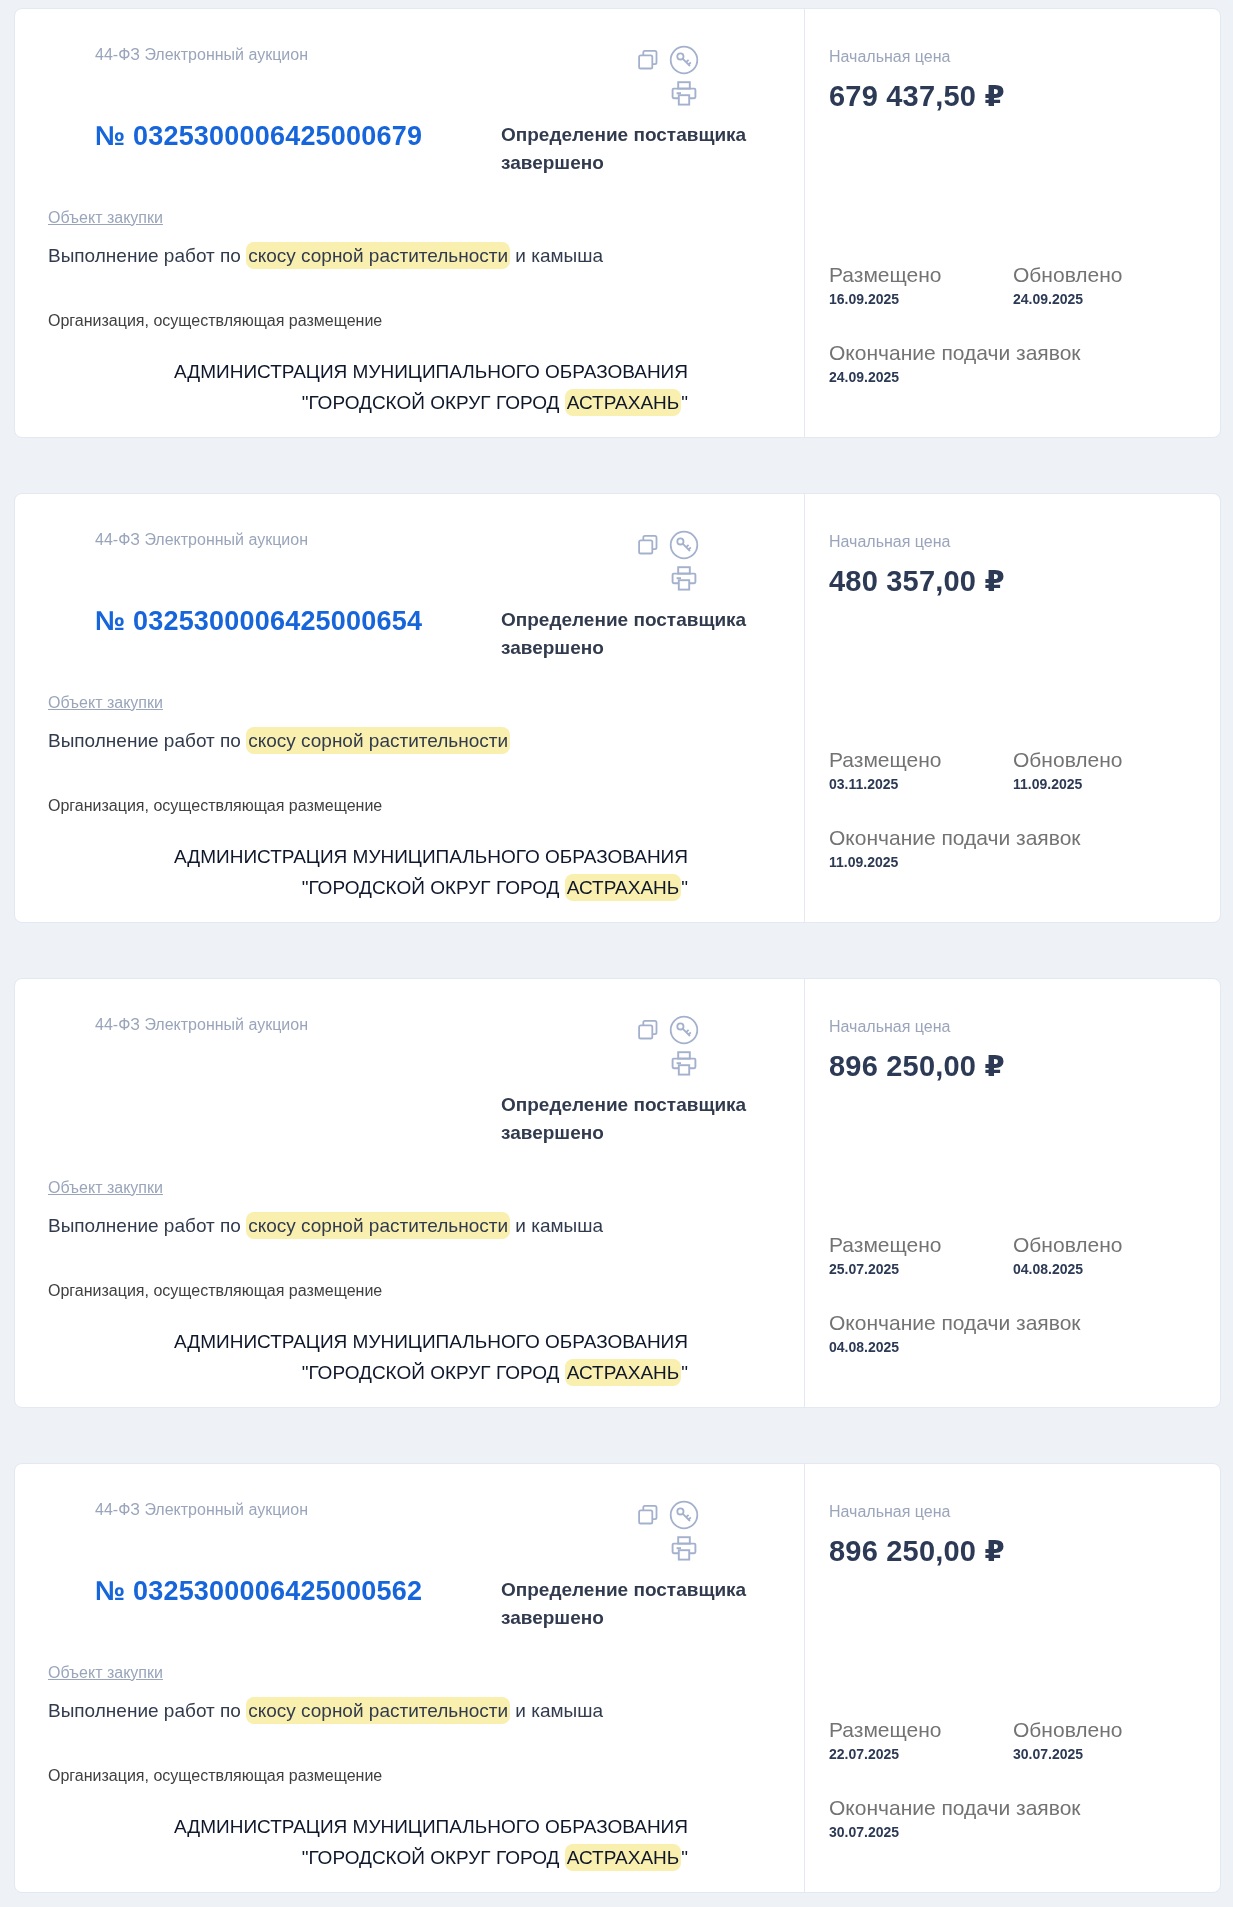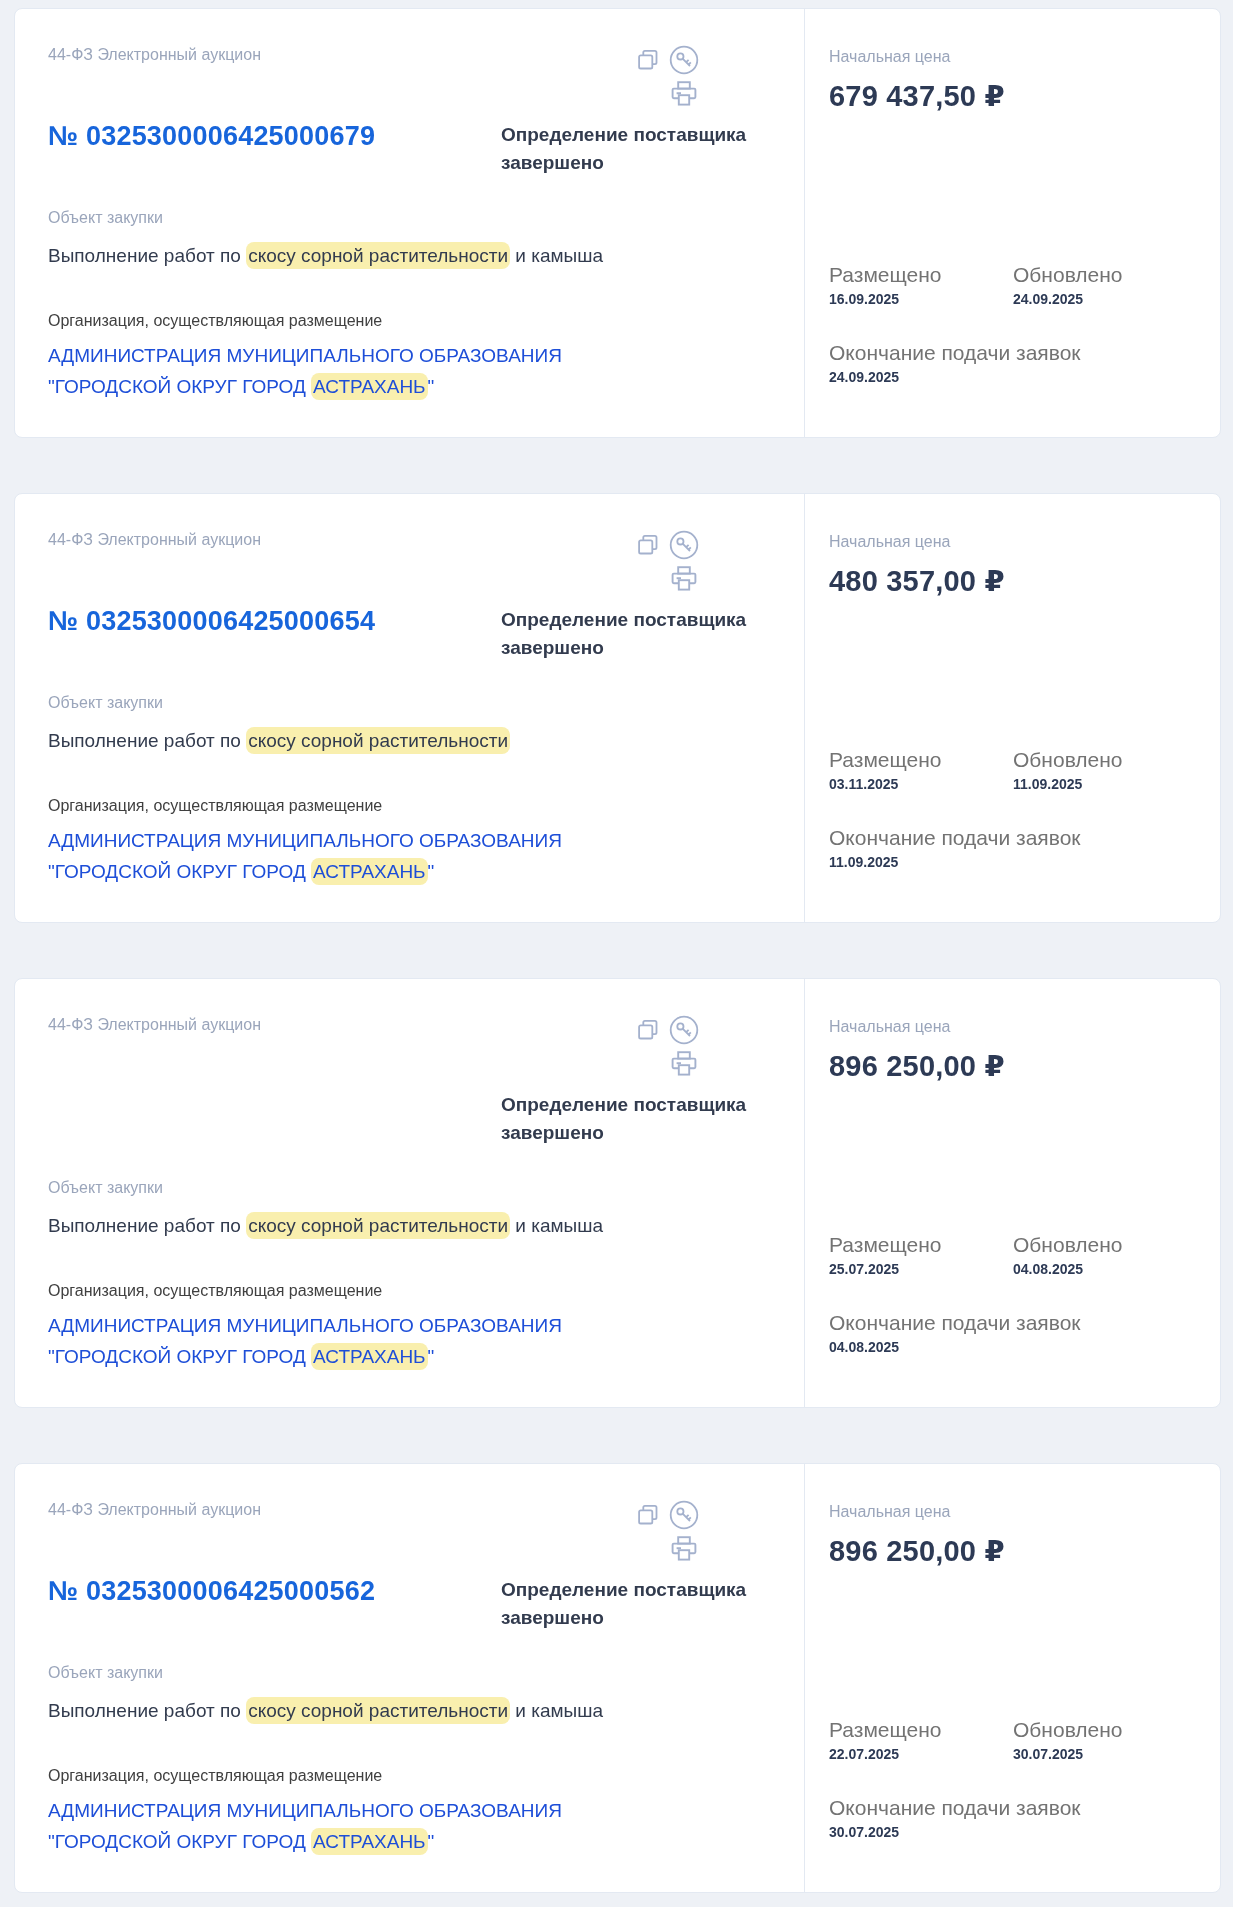--- a/index.html
+++ b/index.html
@@ -22,21 +22,21 @@
     overflow:hidden;
   }
   .card:last-child{margin-bottom:0;}
   .card-main{
     flex:1 1 auto;
     box-sizing:border-box;
     padding:36px 25px 36px 33px;
     min-width:0;
   }
   .top-area{display:flex;align-items:flex-start;}
-  .tl-col{flex:1 1 auto;min-width:0;}
+  .tl-col{flex:1 1 auto;min-width:0;margin-left:47px;}
   .law-label{
     font-size:16px;
     color:#9aa5bb;
     line-height:20px;
   }
   .number-link{
     display:inline-block;
     margin-top:56px;
     font-size:27px;
     font-weight:700;
@@ -65,47 +65,49 @@
     font-size:19px;
     font-weight:700;
     color:#323b4e;
     line-height:28px;
   }
   .obj-label{
     margin-top:31px;
     font-size:16px;
     color:#9aa5bb;
     line-height:20px;
+    text-decoration:underline;
   }
   .desc{
     margin-top:13px;
     font-size:19px;
     color:#323b4e;
     line-height:30px;
   }
   .hl{
     background:#f9efae;
     padding:3px 2px;
     border-radius:8px;
   }
   .org-label{
     margin-top:40px;
     font-size:16px;
     color:#404040;
     line-height:20px;
   }
   .org-link{
     display:block;
-    margin-top:9px;
+    margin-top:25px;
     max-width:640px;
     font-size:19px;
-    color:#1d4ed8;
+    color:#0f172a;
     text-decoration:none;
     line-height:31px;
     cursor:pointer;
+    text-align:right;
   }
   .card-aside{
     box-sizing:border-box;
     width:416px;
     flex:0 0 416px;
     border-left:1px solid #e3e9f2;
     padding:38px 30px 36px 24px;
   }
   .price-label{
     font-size:16px;

